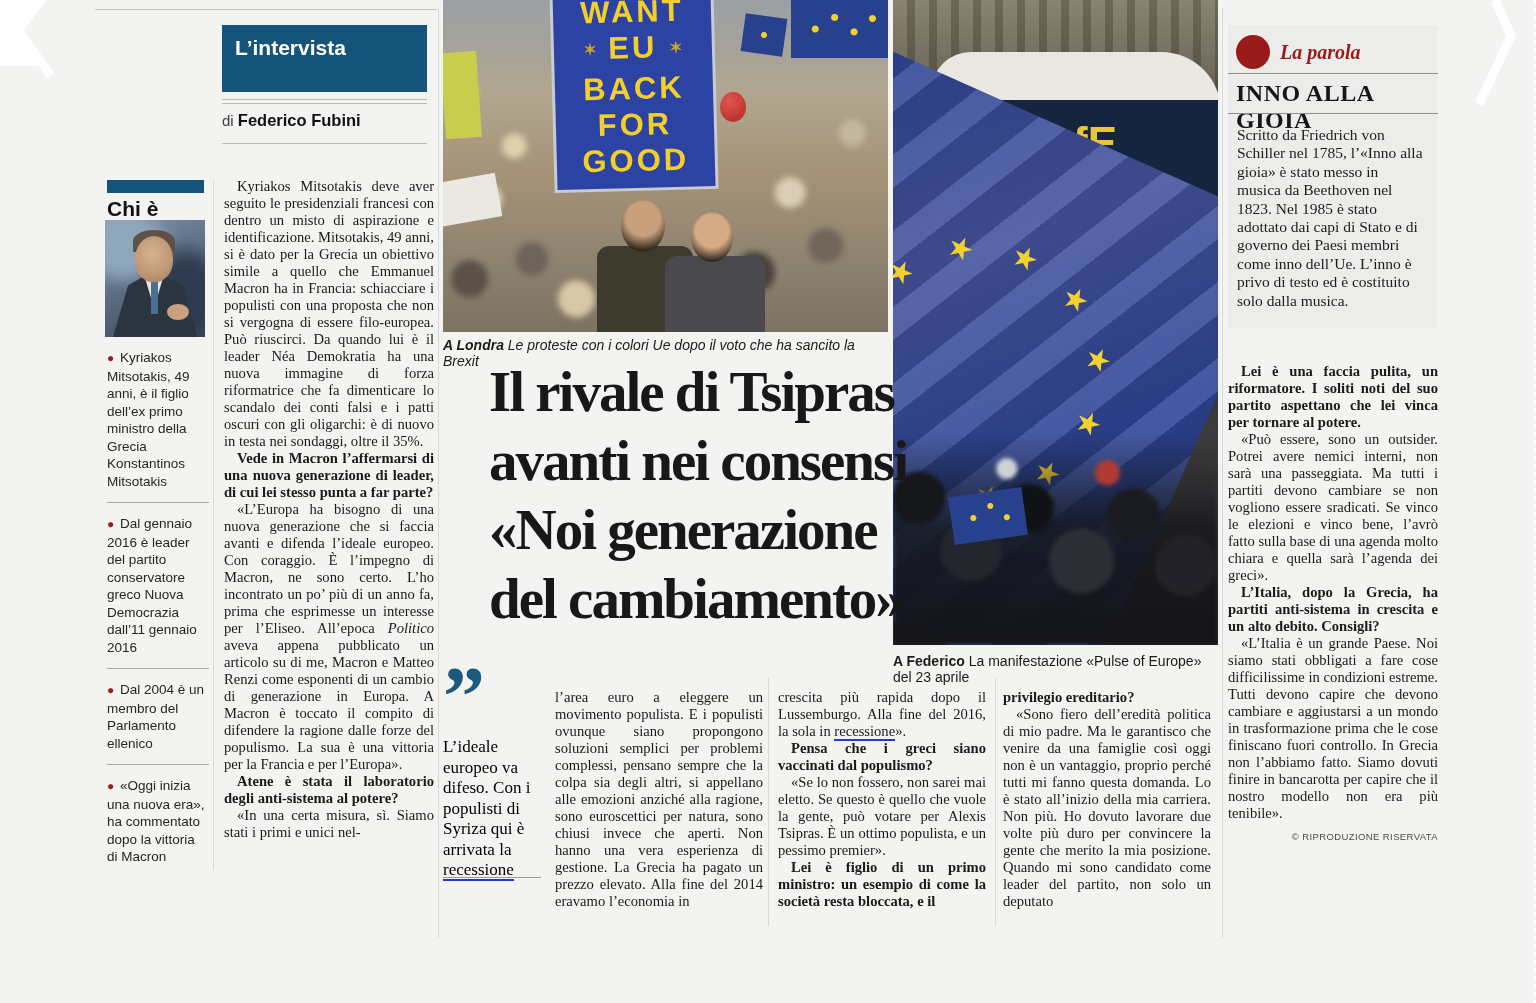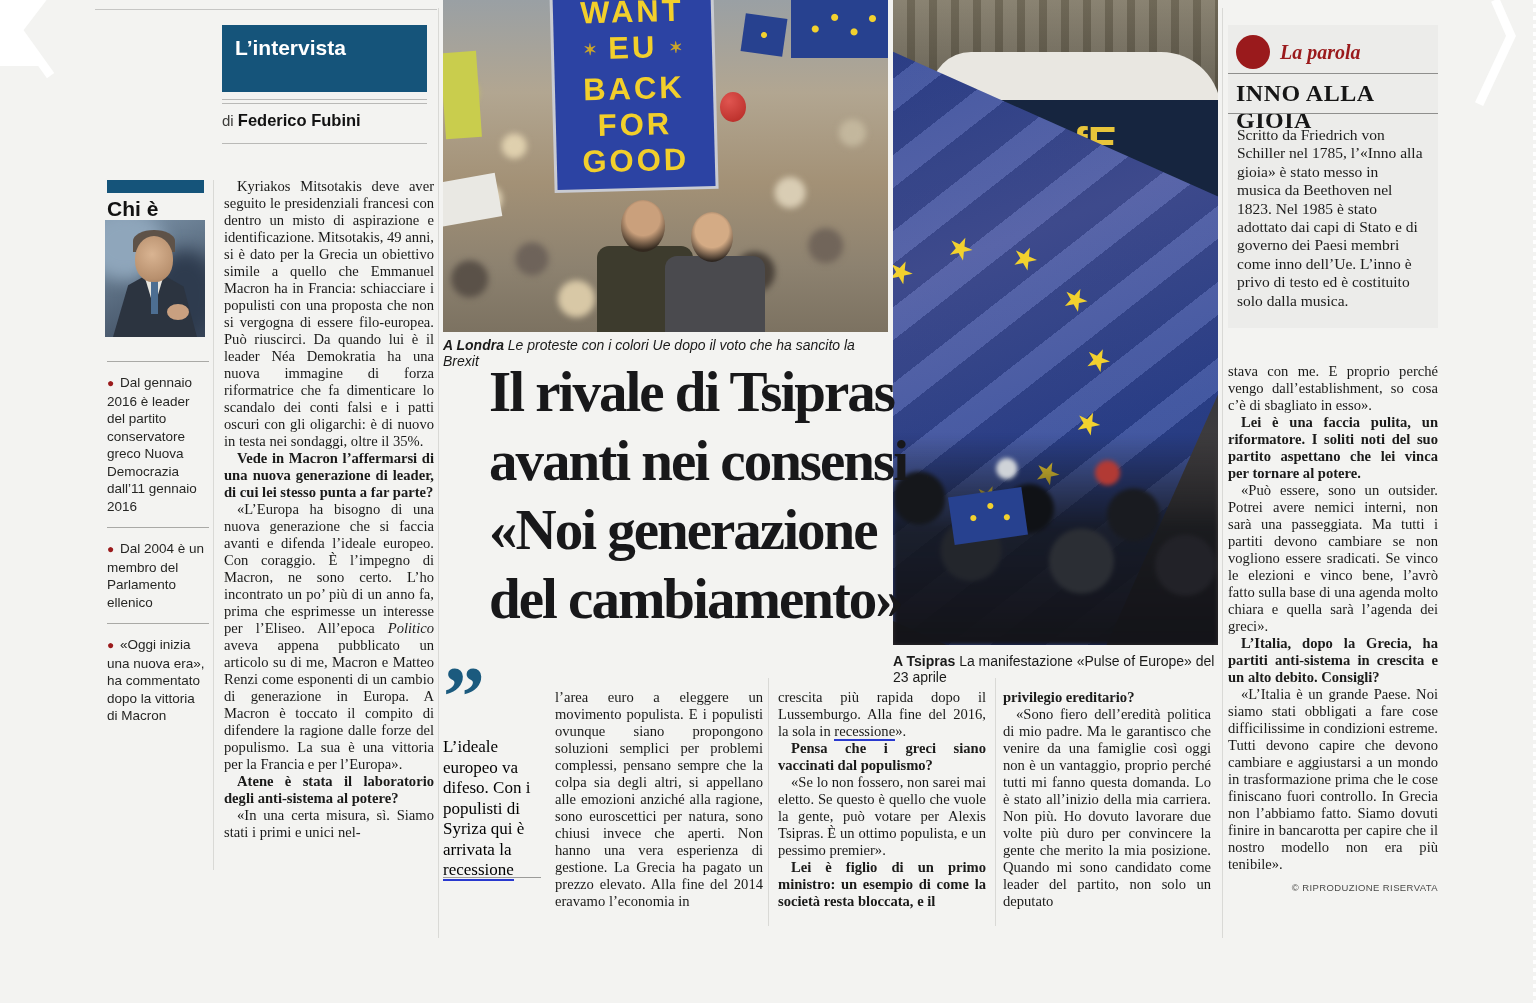--- a/index.html
+++ b/index.html
@@ -167,20 +167,21 @@
   <div class="blob1"></div>
   <div class="blob2"></div>
   <div class="suit"></div>
   <div class="shirt"></div>
   <div class="tie"></div>
   <div class="hair"></div>
   <div class="face"></div>
   <div class="hand"></div>
 </div>
 <div class="abs chie-list">
+  <div class="chie-item"><span class="dot">●</span> <span>Kyriakos Mitsotakis, 49 anni, è il figlio dell’ex primo ministro della Grecia Konstantinos Mitsotakis</span></div>
   <hr class="chie-sep">
   <div class="chie-item"><span class="dot">●</span> <span>Dal gennaio 2016 è leader del partito conservatore greco Nuova Democrazia dall’11 gennaio 2016</span></div>
   <hr class="chie-sep">
   <div class="chie-item"><span class="dot">●</span> <span>Dal 2004 è un membro del Parlamento ellenico</span></div>
   <hr class="chie-sep">
   <div class="chie-item"><span class="dot">●</span> <span>«Oggi inizia una nuova era», ha commentato dopo la vittoria di Macron</span></div>
 </div>
 
 <div class="abs vrule" style="left:213px;top:180px;height:690px;"></div>
 <div class="abs vrule" style="left:438px;top:8px;height:930px;"></div>
@@ -235,21 +236,21 @@
     <span class="fstar" style="left:343px;top:307px;">★</span>
     <span class="fstar" style="left:298px;top:353px;">★</span>
     <span class="fstar" style="left:235px;top:370px;">★</span>
 
     <span class="fstar" style="left:127px;top:183px;">★</span>
     <span class="fstar" style="left:172px;top:137px;">★</span>
   </div>
   <div class="crowd2"></div>
   <div class="miniflag"></div>
 </div>
-<div class="abs caption" style="left:893px;top:653px;width:330px;"><b>A Tsipras</b><span> La manifestazione «Pulse of Europe» del 23 aprile</span></div>
+<div class="abs caption" style="left:893px;top:653px;width:330px;"><b>A Federico</b><span> La manifestazione «Pulse of Europe» del 23 aprile</span></div>
 
 <div class="abs headline">
   <div>Il rivale di Tsipras</div>
   <div>avanti nei consensi</div>
   <div>«Noi generazione</div>
   <div>del cambiamento»</div>
 </div>
 
 <div class="abs pq-icon">”</div>
 <div class="abs pq-text"><span>L’ideale europeo va difeso. Con i populisti di Syriza qui è arrivata la </span><span class="ulink">recessione</span></div>
@@ -272,19 +273,18 @@
 <div class="abs parola-box">
   <div class="parola-circle"></div>
   <div class="parola-label">La parola</div>
   <div class="parola-rule" style="top:48px;"></div>
   <div class="parola-title">INNO ALLA GIOIA</div>
   <div class="parola-rule" style="top:88px;"></div>
   <div class="parola-body">Scritto da Friedrich von Schiller nel 1785, l’«Inno alla gioia» è stato messo in musica da Beethoven nel 1823. Nel 1985 è stato adottato dai capi di Stato e di governo dei Paesi membri come inno dell’Ue. L’inno è privo di testo ed è costituito solo dalla musica.</div>
 </div>
 
 <div class="abs coltext" style="left:1228px;top:363px;width:210px;">
-  <p class="ni">stava con me. E proprio perché vengo dall’establishment, so cosa c’è di sbagliato in esso».</p>
   <p class="q">Lei è una faccia pulita, un riformatore. I soliti noti del suo partito aspettano che lei vinca per tornare al potere.</p>
   <p>«Può essere, sono un outsider. Potrei avere nemici interni, non sarà una passeggiata. Ma tutti i partiti devono cambiare se non vogliono essere sradicati. Se vinco le elezioni e vinco bene, l’avrò fatto sulla base di una agenda molto chiara e quella sarà l’agenda dei greci».</p>
   <p class="q">L’Italia, dopo la Grecia, ha partiti anti-sistema in crescita e un alto debito. Consigli?</p>
   <p>«L’Italia è un grande Paese. Noi siamo stati obbligati a fare cose difficilissime in condizioni estreme. Tutti devono capire che devono cambiare e aggiustarsi a un mondo in trasformazione prima che le cose finiscano fuori controllo. In Grecia non l’abbiamo fatto. Siamo dovuti finire in bancarotta per capire che il nostro modello non era più tenibile».</p>
   <div class="copyright" style="font-family:'Liberation Sans',sans-serif;">© RIPRODUZIONE RISERVATA</div>
 </div>
 
 </body></html>

